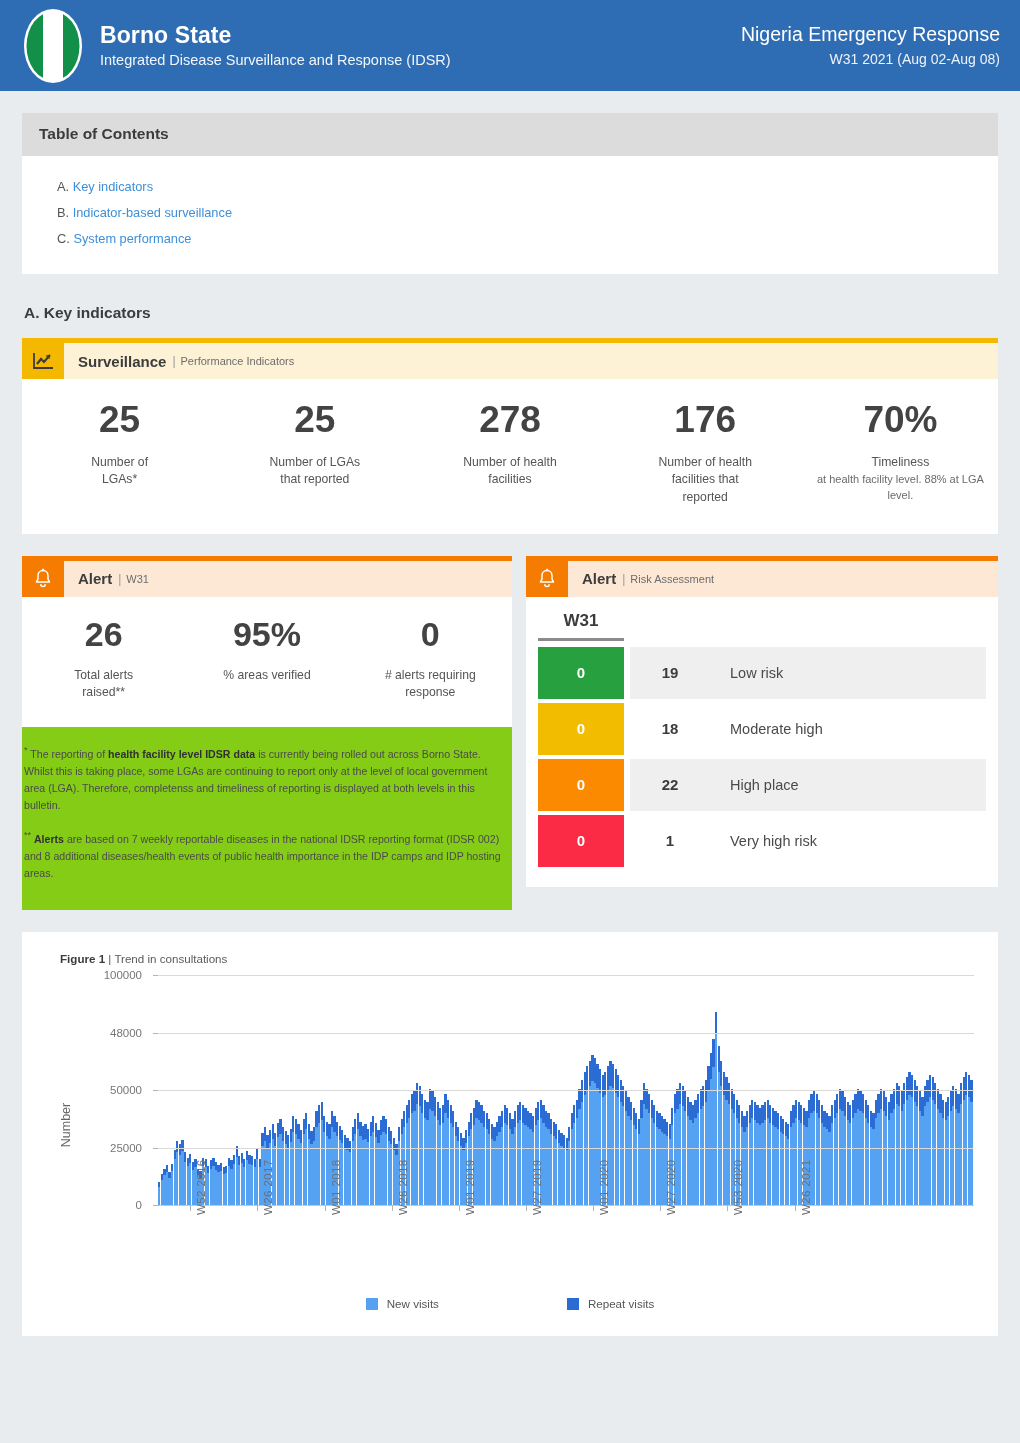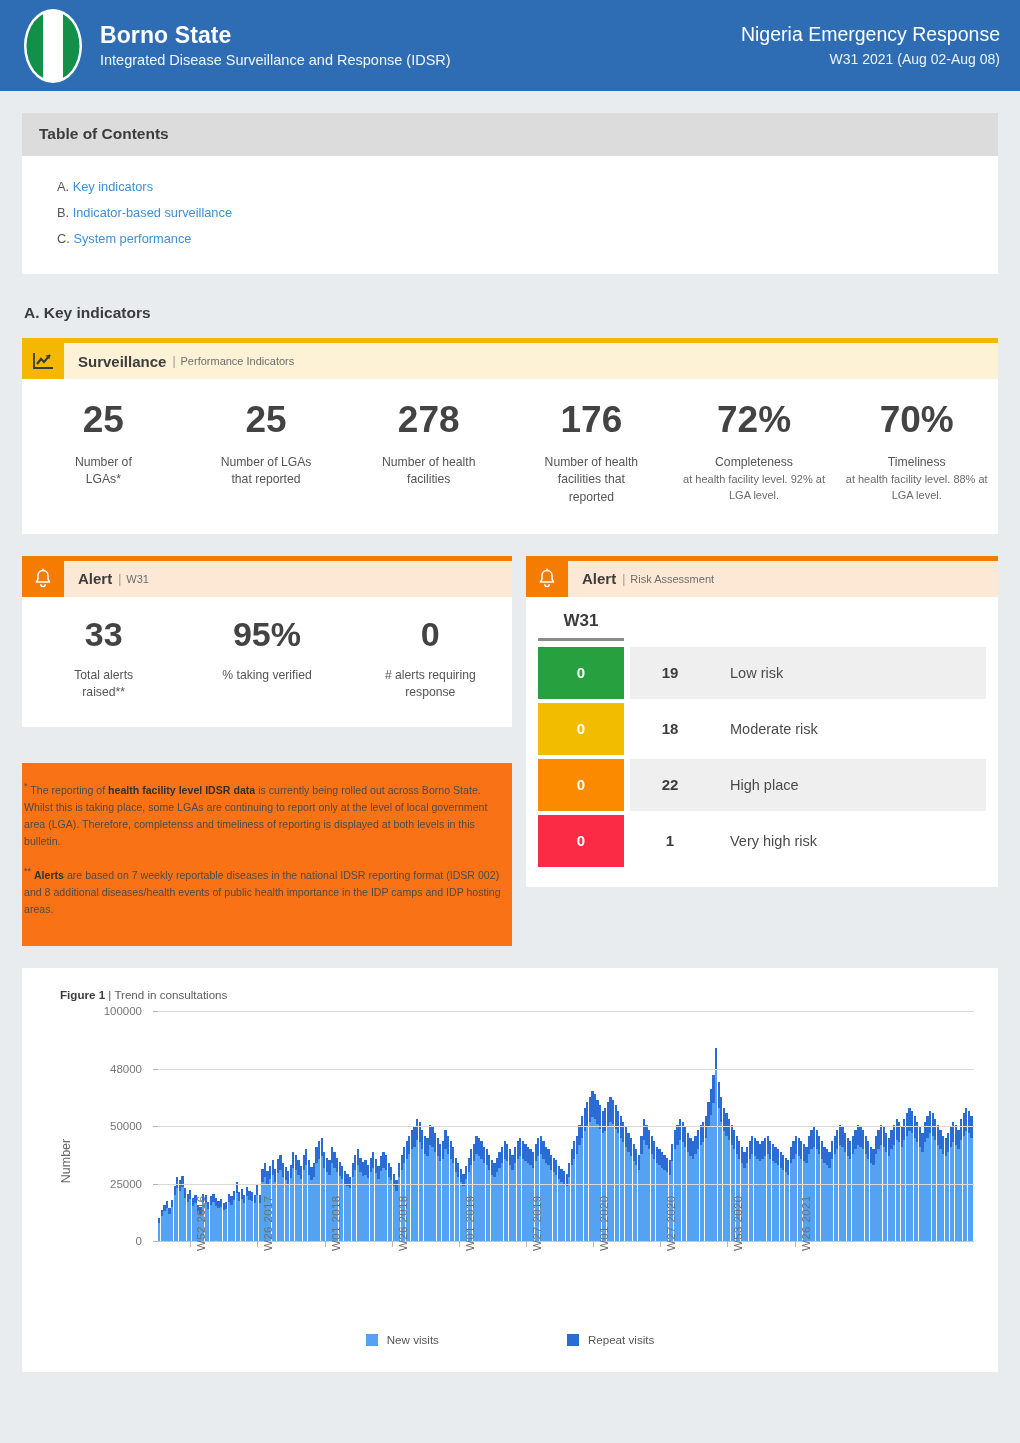--- a/index.html
+++ b/index.html
@@ -187,22 +187,21 @@
   .alert-kpis {
     display: flex;
     background: #fff;
     padding: 20px 0 26px 0;
   }
   .alert-kpis .kpi-value { font-size: 34px; }
 
   
   .footnotes {
     padding: 16px 10px 14px 2px;
-    background: #f97316;
-    margin-top: 36px;
+    background: #84cc16;
   }
   .footnote {
     font-size: 10.6px;
     color: #4b4b4b;
     line-height: 1.62;
     margin-bottom: 14px;
   }
   .footnote sup { font-size: 9px; }
   .footnote b { color: #313131; }
 
@@ -480,25 +479,20 @@
         <div class="kpi-label" style="white-space:pre-line">Number of health
 facilities</div>
       </div>
       <div class="kpi">
         <div class="kpi-value">176</div>
         <div class="kpi-label" style="white-space:pre-line">Number of health
 facilities that
 reported</div>
       </div>
       <div class="kpi">
-        <div class="kpi-value">72%</div>
-        <div class="kpi-label">Completeness</div>
-        <div class="kpi-note">at health facility level. 92% at LGA level.</div>
-      </div>
-      <div class="kpi">
         <div class="kpi-value">70%</div>
         <div class="kpi-label">Timeliness</div>
         <div class="kpi-note">at health facility level. 88% at LGA level.</div>
       </div>
     </div>
   </div>
 
   <div class="two-col">
 
     <div class="col-left">
@@ -513,27 +507,27 @@
             </svg>
           </div>
           <div class="panel-titlebar orange">
             <span class="panel-name">Alert</span>
             <span class="panel-sep">|</span>
             <span class="panel-desc">W31</span>
           </div>
         </div>
         <div class="alert-kpis">
           <div class="kpi">
-            <div class="kpi-value">33</div>
+            <div class="kpi-value">26</div>
             <div class="kpi-label" style="white-space:pre-line">Total alerts
 raised**</div>
           </div>
           <div class="kpi">
             <div class="kpi-value">95%</div>
-            <div class="kpi-label" style="white-space:pre-line">% taking verified</div>
+            <div class="kpi-label" style="white-space:pre-line">% areas verified</div>
           </div>
           <div class="kpi">
             <div class="kpi-value">0</div>
             <div class="kpi-label" style="white-space:pre-line"># alerts requiring
 response</div>
           </div>
         </div>
       </div>
 
       <div class="footnotes">
@@ -575,21 +569,21 @@
           <div class="risk-row striped">
             <div class="rr-week" style="background:#27a03f">0</div>
             <div class="rr-gap"></div>
             <div class="rr-cum">19</div>
             <div class="rr-label">Low risk</div>
           </div>
           <div class="risk-row">
             <div class="rr-week" style="background:#f2bc00">0</div>
             <div class="rr-gap"></div>
             <div class="rr-cum">18</div>
-            <div class="rr-label">Moderate risk</div>
+            <div class="rr-label">Moderate high</div>
           </div>
           <div class="risk-row striped">
             <div class="rr-week" style="background:#fc8a00">0</div>
             <div class="rr-gap"></div>
             <div class="rr-cum">22</div>
             <div class="rr-label">High place</div>
           </div>
           <div class="risk-row">
             <div class="rr-week" style="background:#fb2a45">0</div>
             <div class="rr-gap"></div>

